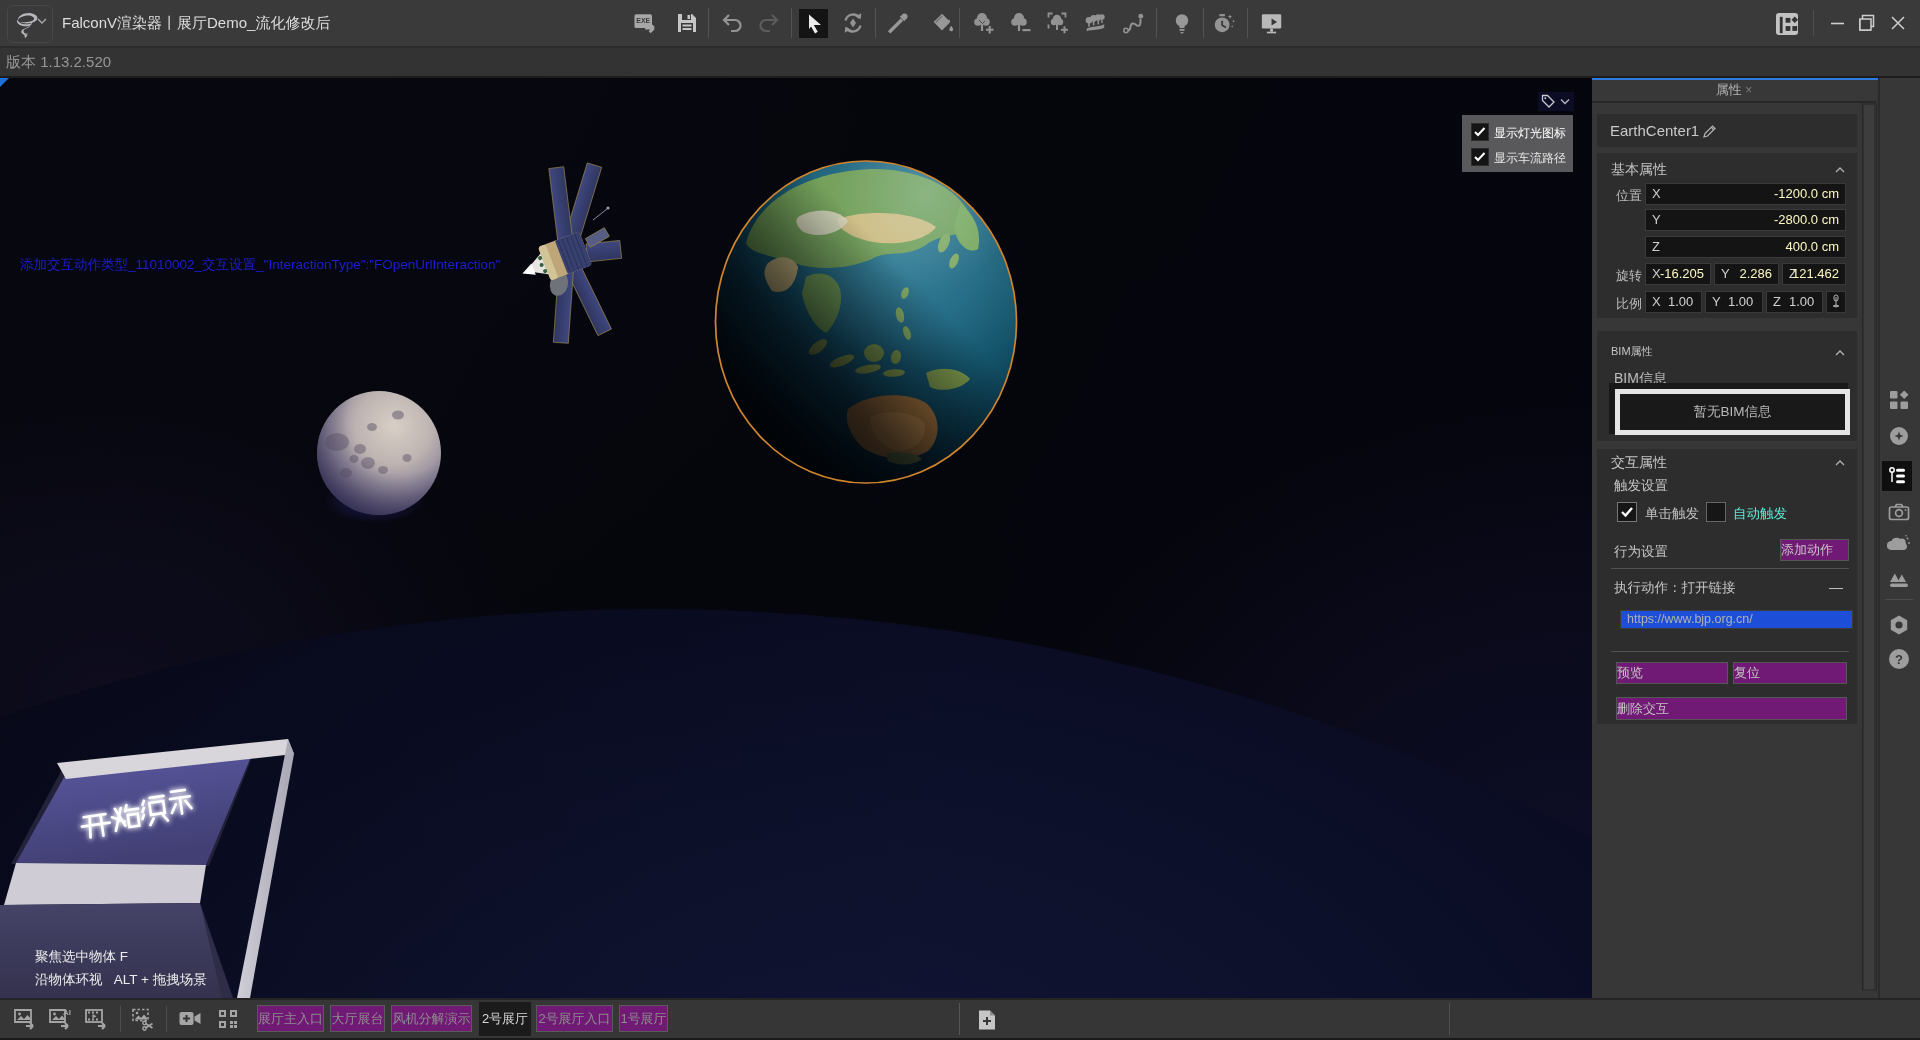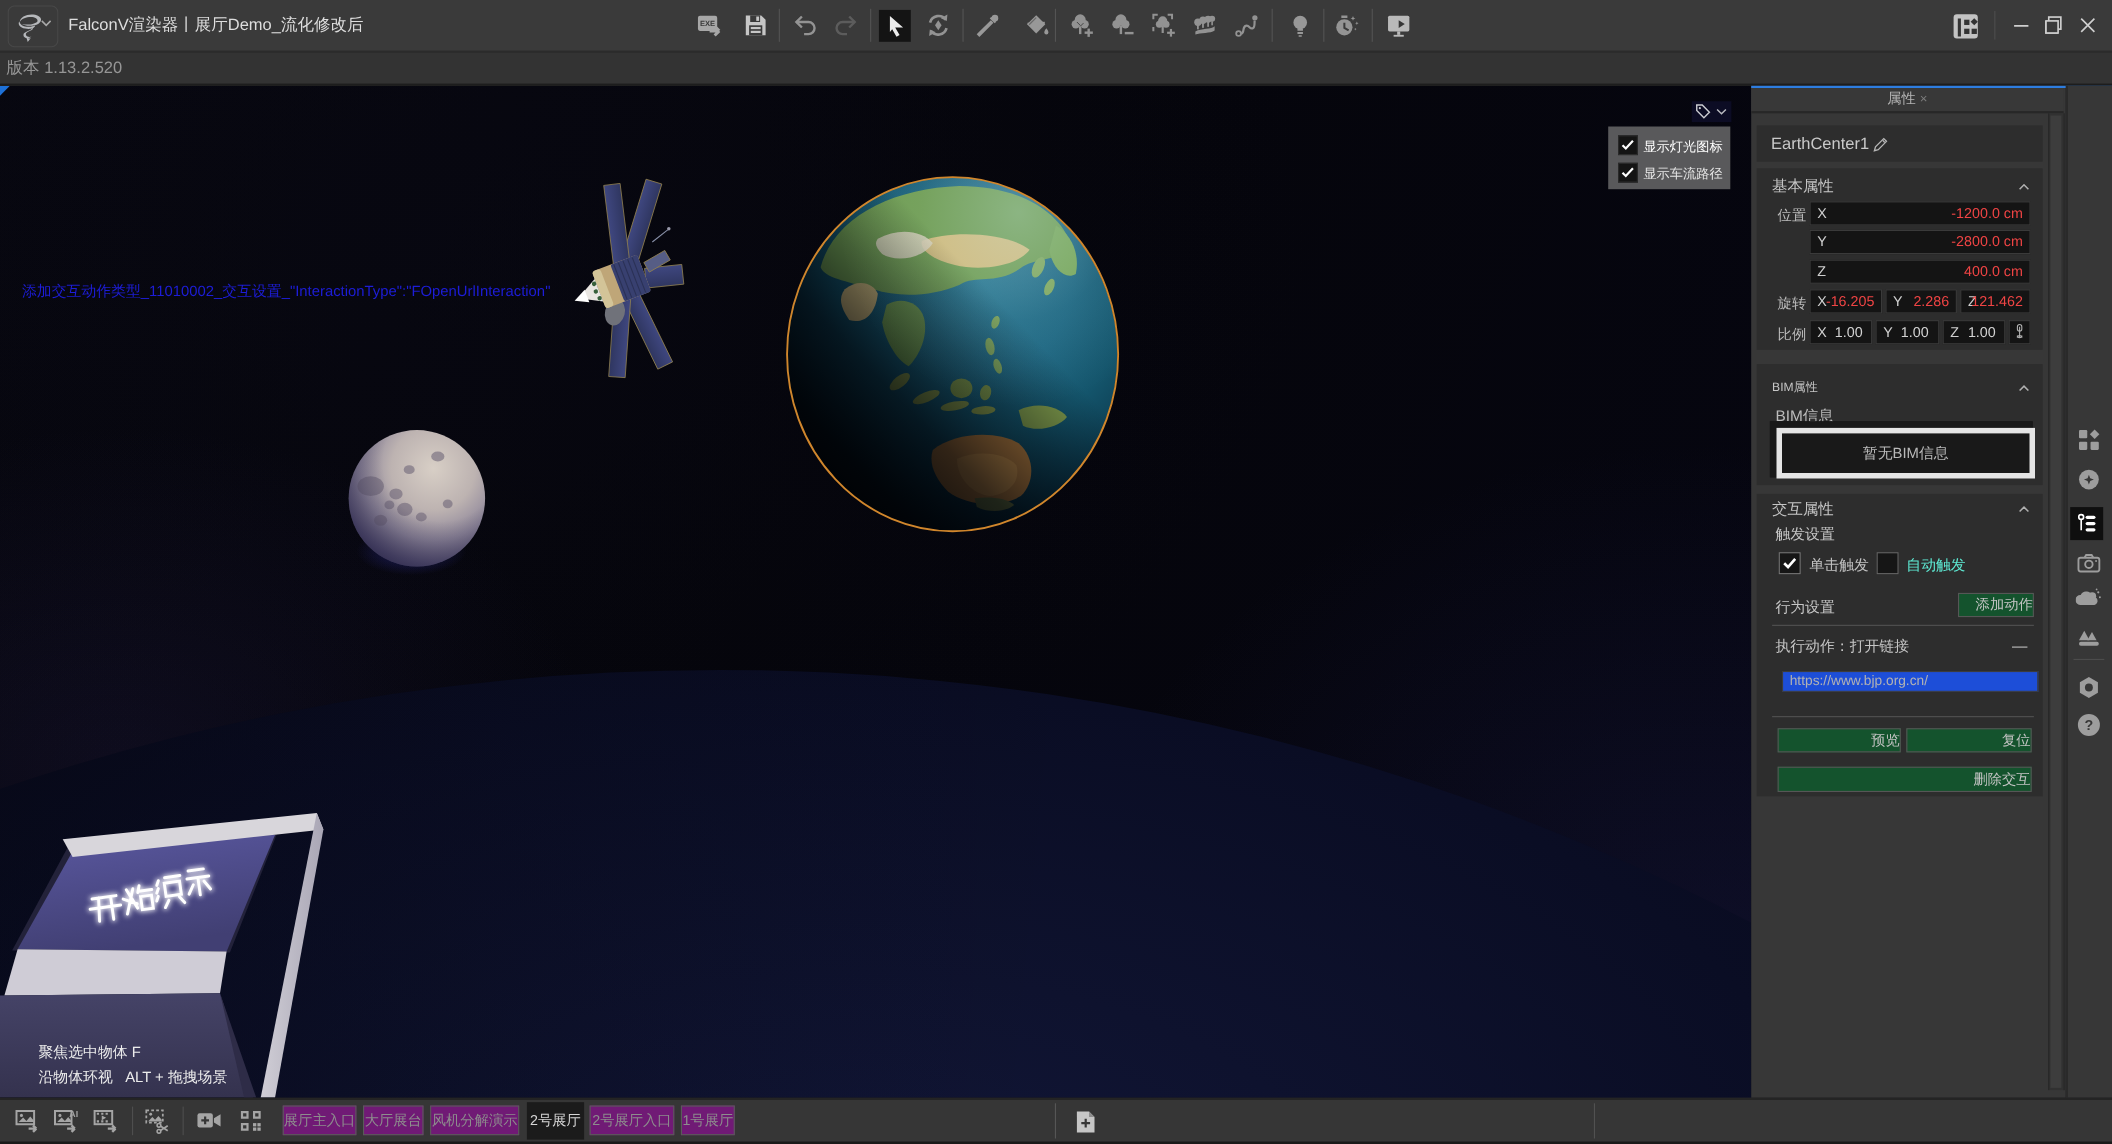--- a/index.html
+++ b/index.html
@@ -15,23 +15,23 @@
 #strip{left:1878px;top:78px;width:42px;height:920px;background:#373737}
 #botbar{left:0;top:998px;width:1920px;height:38px;background:#363636;border-top:2px solid #242424}
 #botedge{left:0;top:1038px;width:1920px;height:2px;background:#1a1a1a}
 .sep{position:absolute;top:8px;width:1px;height:30px;background:#545454}
 .ticon{position:absolute;top:11px;width:24px;height:24px}
 .grp{position:absolute;left:5px;width:260px;background:#2d2d2d}
 .glabel{position:absolute;left:14px;font-size:14px;color:#c6c6c6}
 .chev{position:absolute;right:12px;width:10px;height:10px}
 .fld{position:absolute;background:#141414;border:1px solid #3a3a3a;color:#d2d2d2;font-size:13px}
 .fldx{position:absolute;left:6px;top:0;color:#cfcfcf}
-.fldv{position:absolute;right:6px;top:0;color:#ef4444}
+.fldv{position:absolute;right:6px;top:0;color:#fef9c3}
 .rowlab{position:absolute;left:19px;font-size:13px;color:#bdbdbd}
-.pbtn{position:absolute;background:#14532d;border:1px solid #565656;color:#c3c3c3;font-size:13px;text-align:right}
+.pbtn{position:absolute;background:#701a75;border:1px solid #565656;color:#c3c3c3;font-size:13px;text-align:left}
 .tab{position:absolute;top:5px;height:25px;background:#701a75;border:1px solid #5a5a5a;color:#8d8d8d;font-size:13px;line-height:25px;text-align:center;overflow:hidden;white-space:nowrap}
 .cb{position:absolute;width:16px;height:16px;background:#161616;border:1px solid #6a6a6a}
 </style></head>
 <body>
 <div class="abs" id="vp">
 <div class="abs" style="left:-1375px;top:531px;width:4058px;height:4058px;border-radius:50%;background:linear-gradient(97deg, rgba(5,6,15,0.62) 16%, rgba(5,6,15,0) 52%),radial-gradient(1500px 850px at 2160px 530px,#121739 0%,#0e122e 30%,#0a0d24 60%,#07091a 85%,#05060f 100%),#05060f"></div>
 <svg class="abs" style="left:495px;top:70px" width="175" height="200" viewBox="0 0 175 200">
 <defs>
         <linearGradient id="wg" x1="0" y1="0" x2="0" y2="1">
           <stop offset="0" stop-color="#3f4780"></stop>

